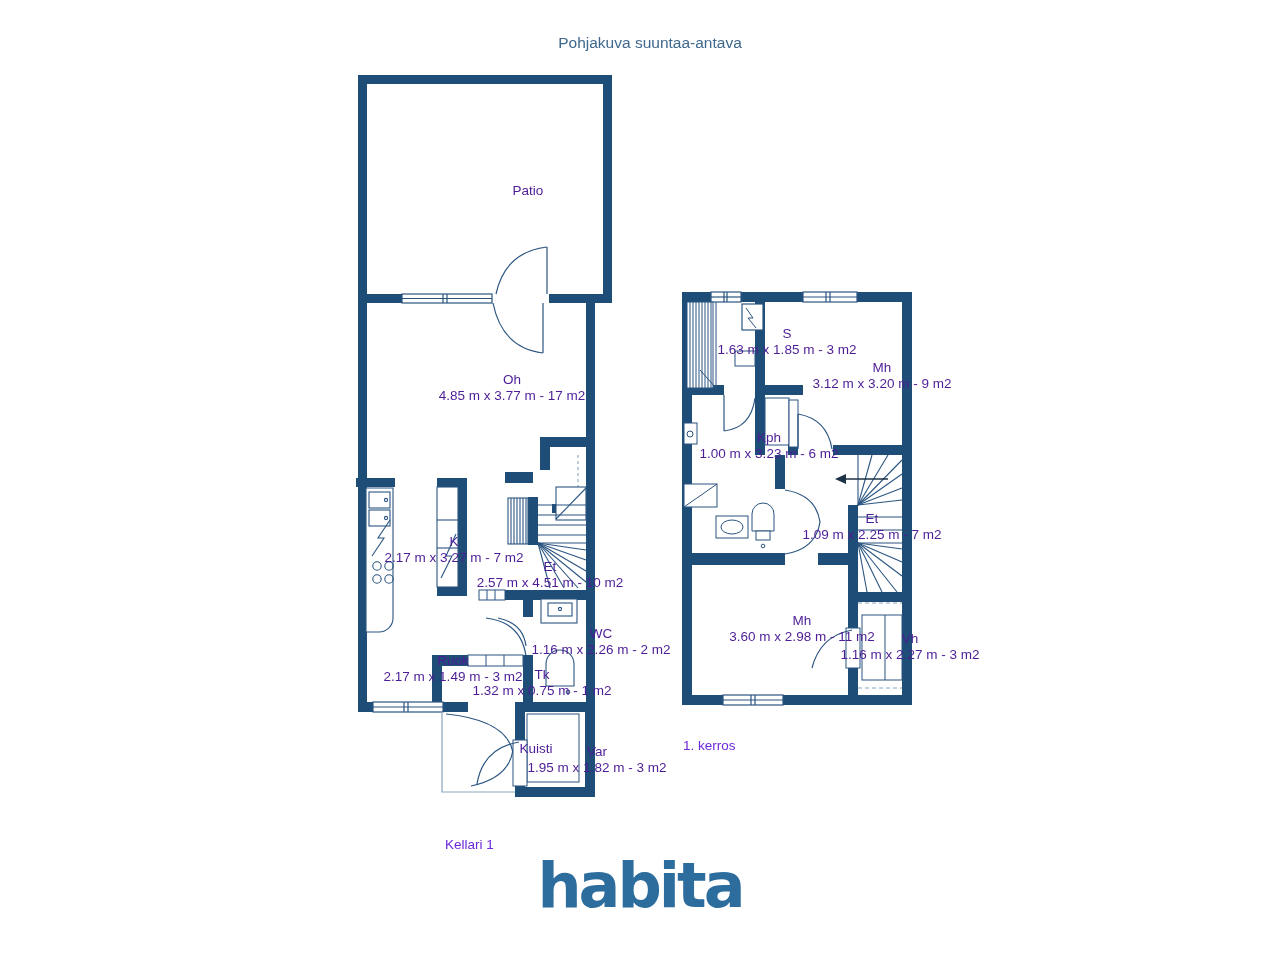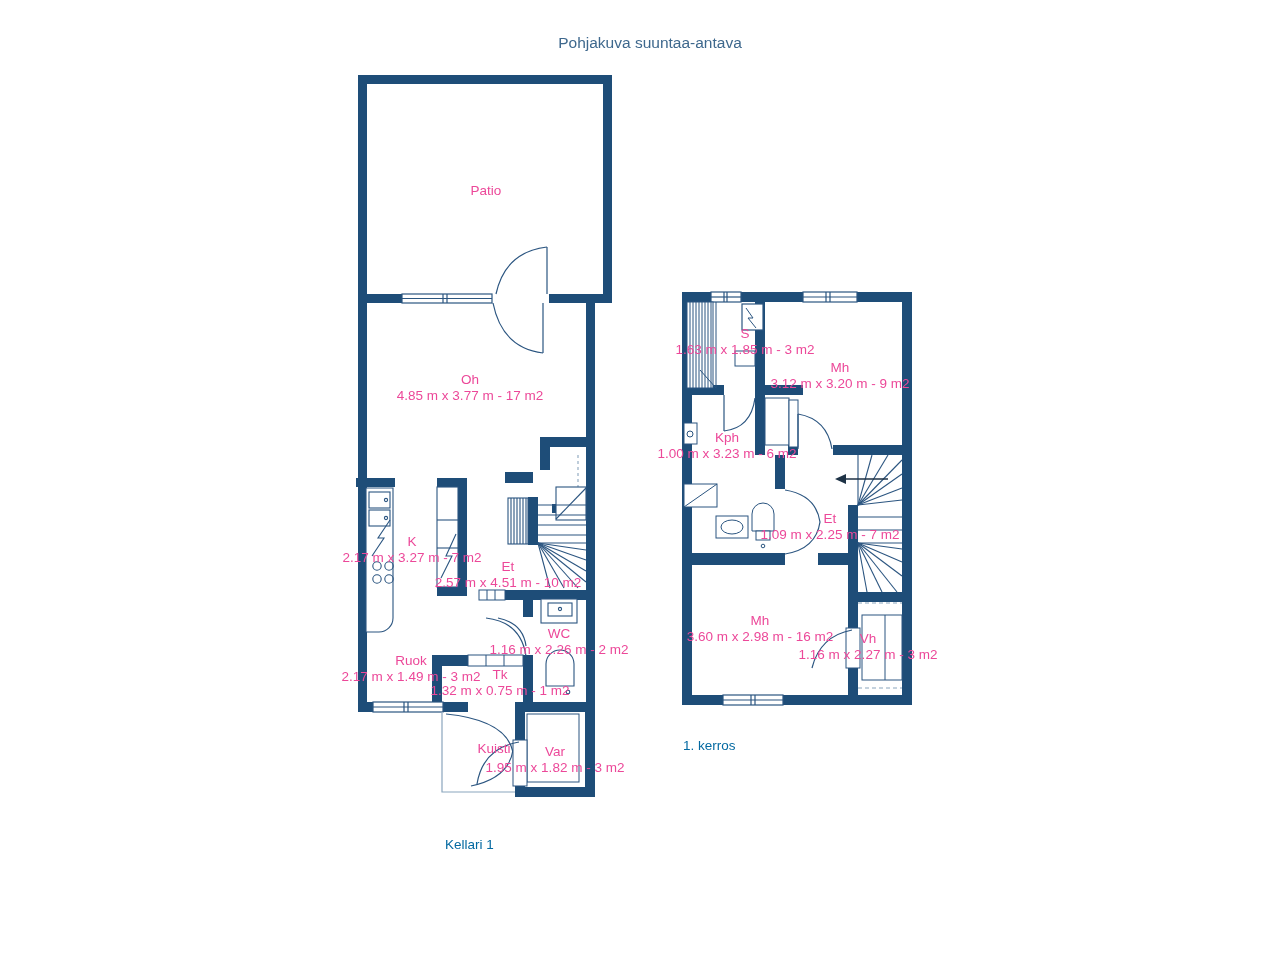--- a/index.html
+++ b/index.html
@@ -2,23 +2,23 @@
 <html><head>
 <meta charset="utf-8">
 <style>
   html,body{margin:0;padding:0;background:#ffffff;}
   #page{position:relative;width:1280px;height:960px;background:#fff;overflow:hidden;
         font-family:"Liberation Sans",sans-serif;}
   #title{position:absolute;left:0;right:0;top:34px;text-align:center;
          font-size:15.5px;color:#3e688d;padding-left:20px;}
   #plan-svg{position:absolute;left:0;top:0;}
   .label{position:absolute;transform:translate(-50%,-50%);text-align:center;
-         font-size:13.5px;line-height:15.5px;color:#ec4899;white-space:nowrap;}
+         font-size:13.5px;line-height:15.5px;color:#4c1d95;white-space:nowrap;margin-left:42px;}
   .label .dims:empty{display:none;}
-  .caption{position:absolute;font-size:13.5px;color:#0369a1;white-space:nowrap;}
+  .caption{position:absolute;font-size:13.5px;color:#6d28d9;white-space:nowrap;}
   #caption-kellari{left:445px;top:837px;}
   #caption-kerros{left:683px;top:738px;}
   #logo{position:absolute;left:0;right:0;top:849px;text-align:center;
         font-family:"DejaVu Sans",sans-serif;font-weight:bold;font-size:62px;
         color:#2d6d9d;letter-spacing:-3px;}
 </style>
 </head>
 <body>
 
 <div id="page">
@@ -337,24 +337,25 @@
   <div class="label" style="left:727px;top:445px">
     <div>Kph</div>
     <div class="dims">1.00 m x 3.23 m - 6 m2</div>
   </div>
   <div class="label" style="left:830px;top:526px">
     <div>Et</div>
     <div class="dims">1.09 m x 2.25 m - 7 m2</div>
   </div>
   <div class="label" style="left:760px;top:628px">
     <div>Mh</div>
-    <div class="dims">3.60 m x 2.98 m - 16 m2</div>
+    <div class="dims">3.60 m x 2.98 m - 11 m2</div>
   </div>
   <div class="label" style="left:868px;top:646px">
     <div>Vh</div>
     <div class="dims">1.16 m x 2.27 m - 3 m2</div>
   </div>
 
   <div class="caption" id="caption-kellari">Kellari 1</div>
   <div class="caption" id="caption-kerros">1. kerros</div>
 
+  <div id="logo">habita</div>
 
 </div>
 
 </body></html>

